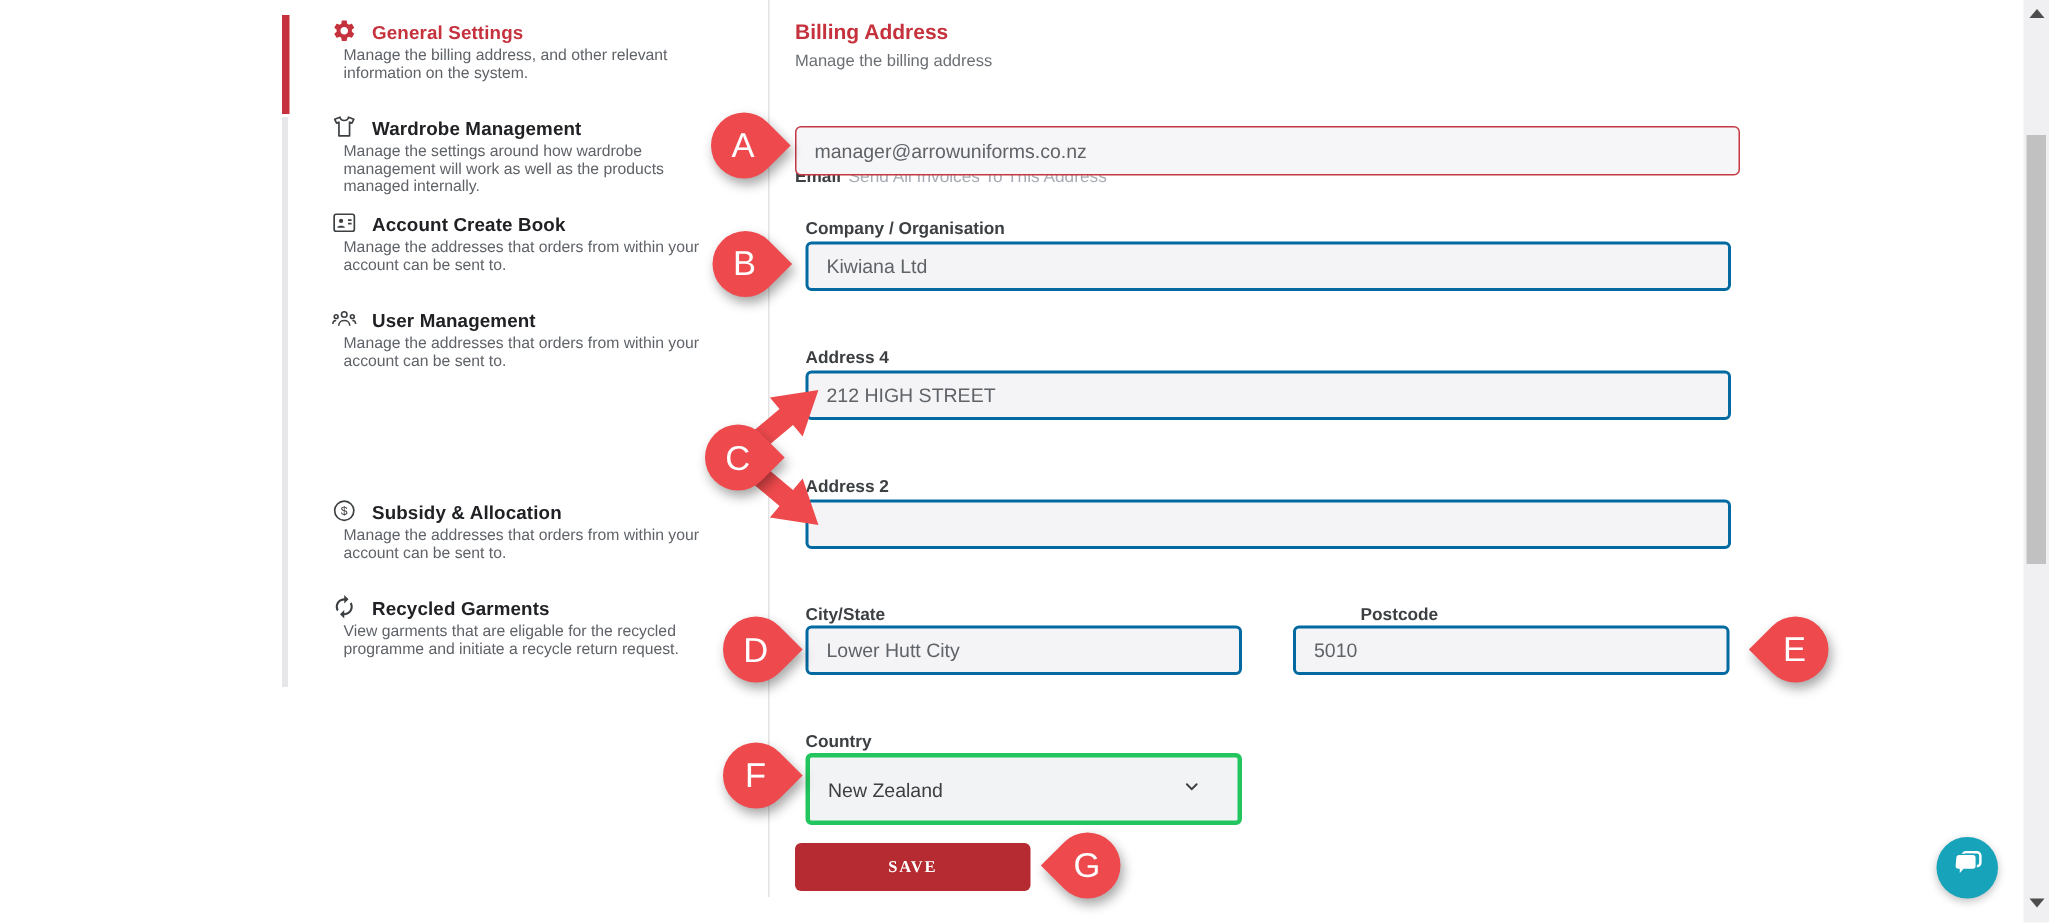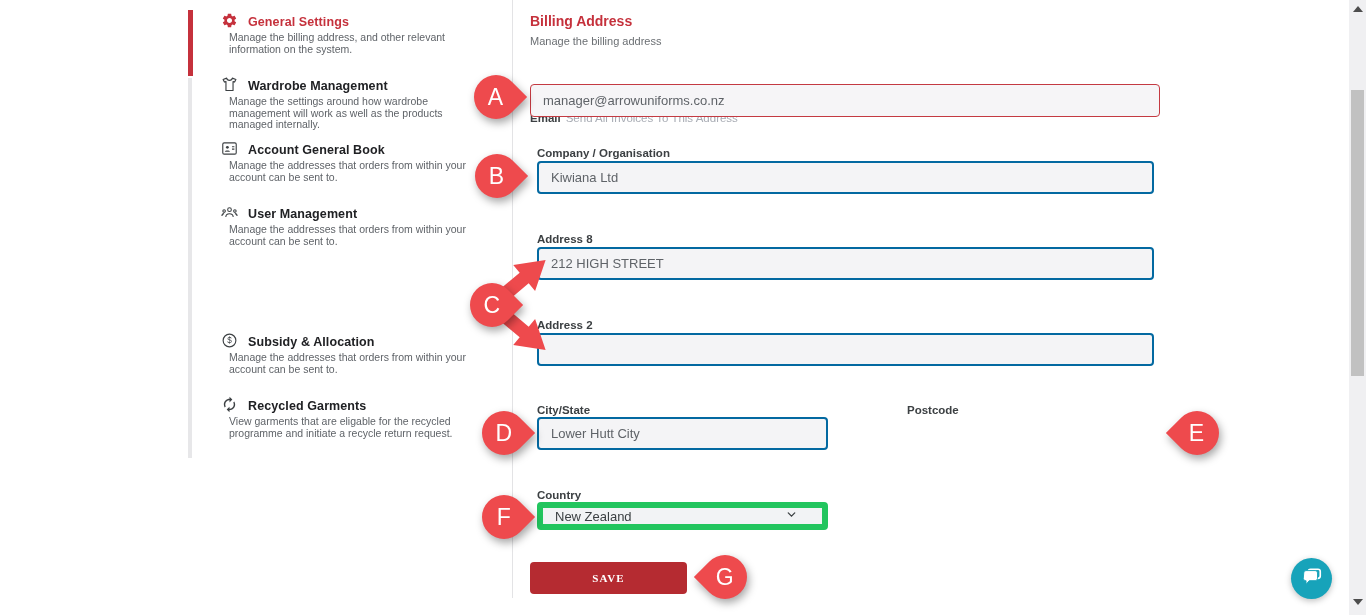--- a/index.html
+++ b/index.html
@@ -28,21 +28,21 @@
   .f-label { font-size:11.5px; font-weight:bold; color:#3c4043; }
   .f-hint  { font-size:11.5px; font-weight:normal; color:#a7abb3; margin-left:5px; }
   .f-input {
     display:block; height:33px; background:#f4f4f6; border:2px solid #0369a1;
     border-radius:4px; padding:0 12px; font-size:13px; color:#5f6368;
     font-family:"Liberation Sans", sans-serif; outline:none; width:100%;
   }
   .grp { position:absolute; }
   .email-input { border:1.5px solid #c43a42; background:#f6f5f7; }
   .select-box {
-    height:28px; background:#f2f3f5; border:6px solid #22c55e; border-radius:4px;
+    height:48px; background:#f2f3f5; border:3px solid #22c55e; border-radius:4px;
     display:flex; align-items:center; justify-content:space-between;
     padding:0 24px 0 12px; font-size:13px; color:#3c4043; cursor:pointer;
   }
   .save-btn {
     position:absolute; left:0; top:562px; width:157px; height:32px;
     background:#b52b31; color:#fff; border:none; border-radius:4px;
     font-size:11px; font-weight:bold; letter-spacing:1.2px; cursor:pointer;
     font-family:Liberation Serif, serif;
   }
 
@@ -108,21 +108,21 @@
     <div class="side-item">
       <div class="side-head">
         <span class="ic">
           <svg viewBox="0 0 24 24" width="17" height="17" fill="none" stroke="#3c4043" stroke-width="1.6">
               <rect x="2.5" y="4" width="19" height="16" rx="2"></rect>
               <circle cx="9" cy="10.3" r="2" fill="#3c4043" stroke="none"></circle>
               <path d="M5.4,16.6 c0-2.4 7.2-2.4 7.2,0" fill="#3c4043" stroke="none"></path>
               <path d="M15.5,9.5 h3.4 M15.5,12.8 h3.4"></path>
             </svg>
         </span>
-        <span class="side-title">Account General Book</span>
+        <span class="side-title">Account Create Book</span>
       </div>
       <div class="side-desc">Manage the addresses that orders from within your account can be sent to.</div>
     </div>
 
     <div class="side-item">
       <div class="side-head">
         <span class="ic">
           <svg viewBox="0 0 24 24" width="17" height="17" fill="none" stroke="#3c4043" stroke-width="1.5">
               <circle cx="12" cy="8" r="2.6"></circle>
               <path d="M6.8,18.5 c0-3.2 2.6-4.8 5.2-4.8 s5.2,1.6 5.2,4.8"></path>
@@ -181,21 +181,21 @@
     </div>
 
     <div class="grp" style="left:7px; top:143px;">
       <span class="f-label">Company / Organisation</span>
     </div>
     <div class="grp" style="left:7px; top:161px; width:617px;">
       <input class="f-input" type="text" value="Kiwiana Ltd" style="">
     </div>
 
     <div class="grp" style="left:7px; top:229px;">
-      <span class="f-label">Address 8</span>
+      <span class="f-label">Address 4</span>
     </div>
     <div class="grp" style="left:7px; top:247px; width:617px;">
       <input class="f-input" type="text" value="212 HIGH STREET" style="">
     </div>
 
     <div class="grp" style="left:7px; top:315px;">
       <span class="f-label">Address 2</span>
     </div>
     <div class="grp" style="left:7px; top:333px; width:617px;">
       <input class="f-input" type="text" value="" style="">
@@ -203,20 +203,23 @@
 
     <div class="grp" style="left:7px; top:400px;">
       <span class="f-label">City/State</span>
     </div>
     <div class="grp" style="left:7px; top:417px; width:291px;">
       <input class="f-input" type="text" value="Lower Hutt City" style="">
     </div>
 
     <div class="grp" style="left:332px; top:400px;padding-left:45px;">
       <span class="f-label">Postcode</span>
+    </div>
+    <div class="grp" style="left:332px; top:417px; width:291px;">
+      <input class="f-input" type="text" value="5010" style="">
     </div>
 
     <div class="grp" style="left:7px; top:485px;">
       <span class="f-label">Country</span>
     </div>
     <div class="grp select-box" style="left:7px; top:502px; width:291px;">
       <span>New Zealand</span>
       <span>
         <svg viewBox="0 0 24 24" width="13" height="13" fill="none" stroke="#3c4043" stroke-width="2.4" stroke-linecap="round">
             <path d="M6,9 l6,6 6,-6"></path>

